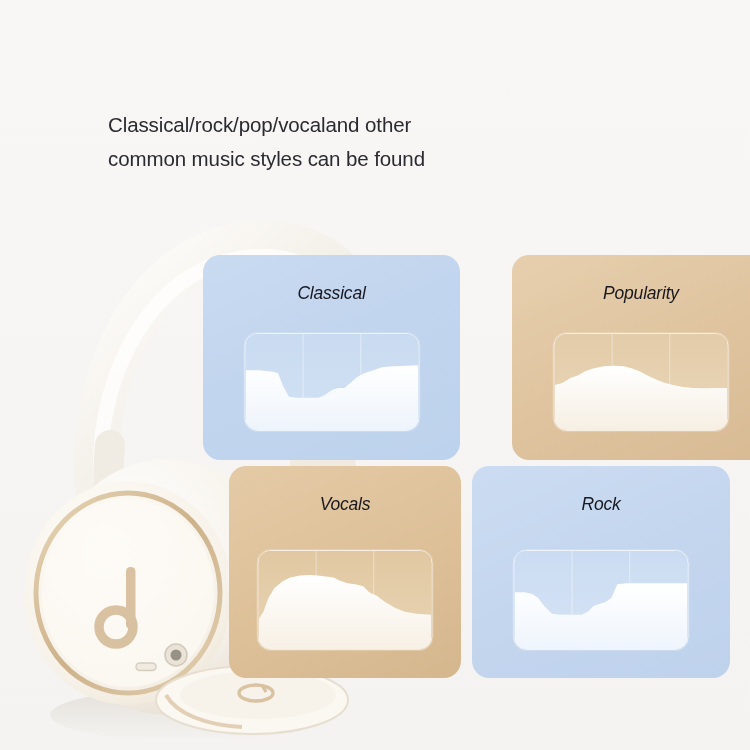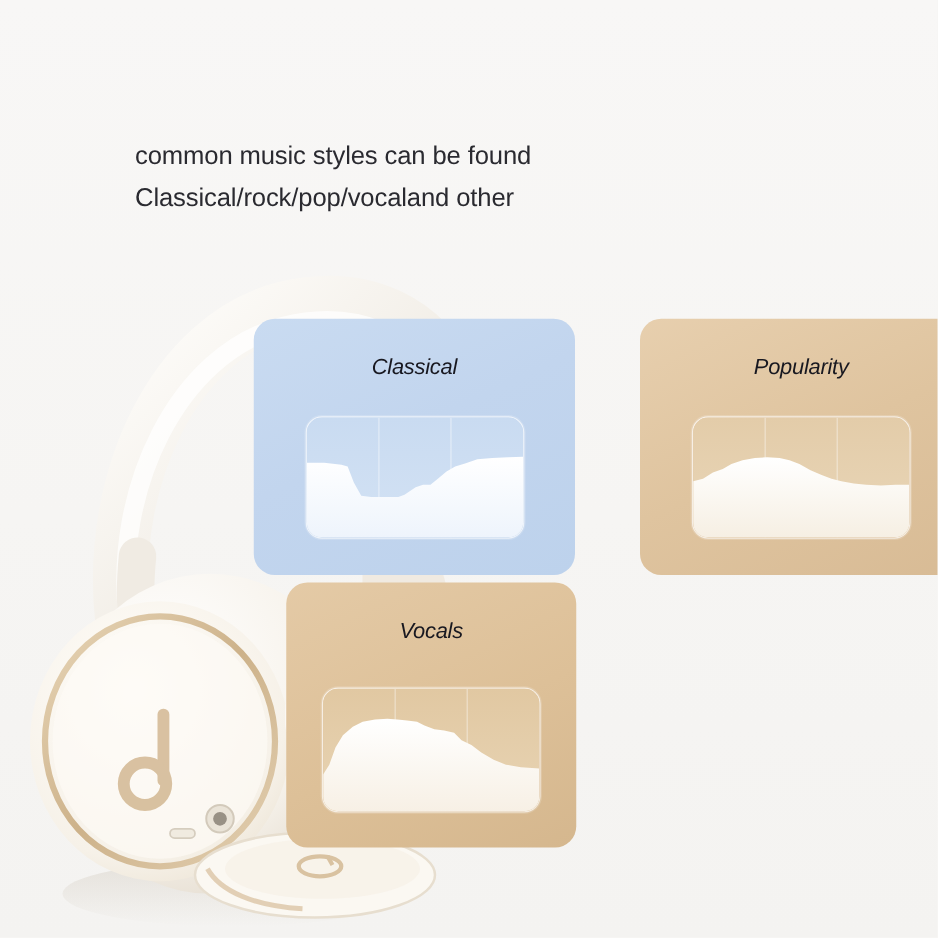--- a/index.html
+++ b/index.html
@@ -60,22 +60,22 @@
   #card-rock { left:472px; top:466px; width:258px; height:212px;
     background:linear-gradient(155deg,#cbdcf2 0%, #c4d6ee 50%, #bfd2ec 100%); }
   #card-rock .eqbox { top:84px; width:175px; height:100px; }
 </style>
 </head>
 <body>
 
 <div id="stage">
 
   <div class="sub">
+    <span>Classical/rock/pop/vocaland other</span>
     <span>common music styles can be found</span>
-    <span>Classical/rock/pop/vocaland other</span>
   </div>
 
   <div class="hp">
     <svg viewBox="0 0 400 560" xmlns="http://www.w3.org/2000/svg">
       <defs>
         <linearGradient id="shellG" x1="0" y1="0" x2="1" y2="1">
           <stop offset="0" stop-color="#ffffff"></stop>
           <stop offset="0.5" stop-color="#f8f5f0"></stop>
           <stop offset="1" stop-color="#e6e0d7"></stop>
         </linearGradient>
@@ -221,14 +221,37 @@
         <rect width="175" height="100" fill="url(#cBgC)"></rect>
         <g stroke="#ffffff" stroke-width="1" opacity="0.42">
           <line x1="58.3" y1="0" x2="58.3" y2="100"></line>
           <line x1="116.6" y1="0" x2="116.6" y2="100"></line>
         </g>
         <path d="M0,70 L5,62 L10,48 L16,38 L24,31 L32,27 L42,25 L52,24.5 L60,25 L68,26 L76,27 L82,30 L90,33 L98,34 L106,36 L112,42 L120,46 L128,52 L138,58 L148,62 L160,64 L175,65 L175,100 L0,100 Z" fill="url(#cFillC)"></path>
       </svg>
     </div>
   </div>
 
+  <div class="card" id="card-rock">
+    <div class="title">Rock</div>
+    <div class="eqbox">
+      <svg viewBox="0 0 175 100" preserveAspectRatio="none" xmlns="http://www.w3.org/2000/svg">
+        <defs>
+          <linearGradient id="cBgD" x1="0" y1="0" x2="0" y2="1">
+            <stop offset="0" stop-color="#cbdcf2"></stop>
+              <stop offset="1" stop-color="#d6e3f5"></stop>
+          </linearGradient>
+          <linearGradient id="cFillD" x1="0" y1="0" x2="0" y2="1">
+            <stop offset="0" stop-color="#ffffff"></stop>
+              <stop offset="1" stop-color="#eff5fd"></stop>
+          </linearGradient>
+        </defs>
+        <rect width="175" height="100" fill="url(#cBgD)"></rect>
+        <g stroke="#ffffff" stroke-width="1" opacity="0.45">
+          <line x1="58.3" y1="0" x2="58.3" y2="100"></line>
+          <line x1="116.6" y1="0" x2="116.6" y2="100"></line>
+        </g>
+        <path d="M0,42 L10,42 L18,44 L24,48 L30,56 L38,64 L46,65 L58,65 L68,65 L74,62 L80,56 L86,54 L92,52 L98,48 L104,34 L114,33 L126,33 L140,33 L158,33 L175,33 L175,100 L0,100 Z" fill="url(#cFillD)"></path>
+      </svg>
+    </div>
+  </div>
 
 </div>
 
 </body></html>

